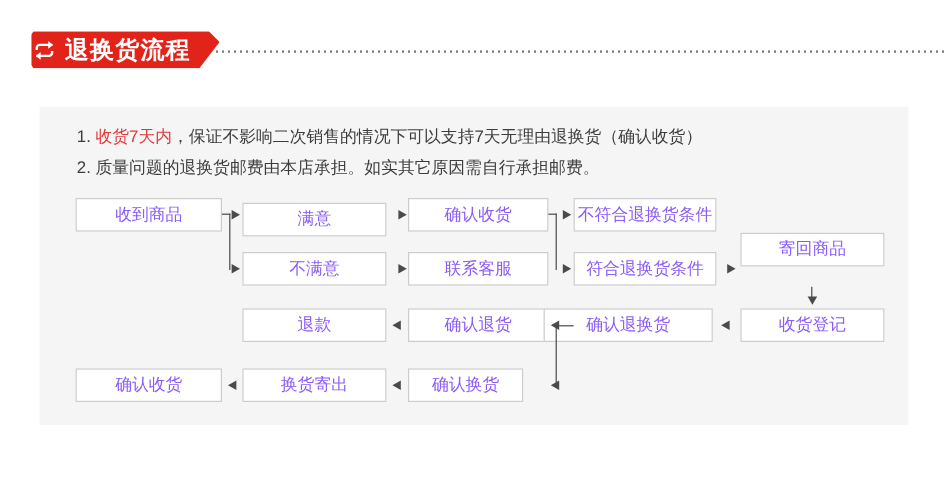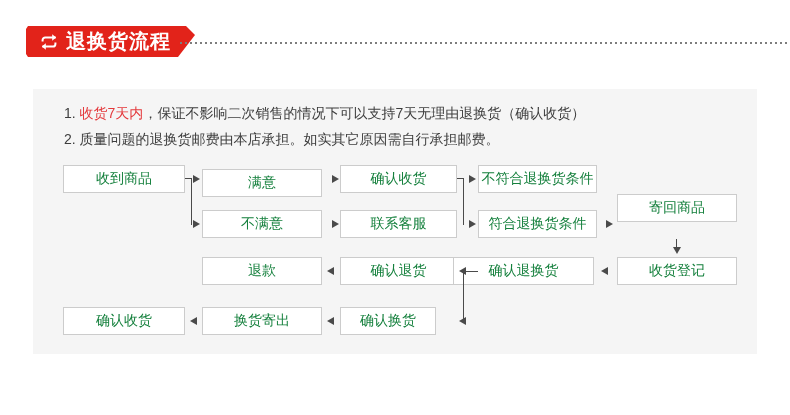--- a/index.html
+++ b/index.html
@@ -1,37 +1,37 @@
 <!DOCTYPE html>
 <html><head>
 <meta charset="utf-8">
 <style>
   html,body{margin:0;padding:0;background:#ffffff;}
   #page{position:relative;width:790px;height:415px;background:#ffffff;overflow:hidden;
         font-family:"Liberation Sans","DejaVu Sans",sans-serif;}
 
   
   .badge{position:absolute;left:26px;top:26px;height:31px;background:#e2231a;color:#fff;
-         display:flex;align-items:center;padding:0 24px 0 13px;font-size:20px;font-weight:bold;
+         display:flex;align-items:center;padding:0 24px 0 1px;font-size:20px;font-weight:bold;
          letter-spacing:1px;
          clip-path:polygon(2px 0,calc(100% - 9px) 0,100% 9px,calc(100% - 17px) 100%,2px 100%,0 calc(100% - 3px),0 3px);}
   .badge svg{margin-right:7px;display:block;}
   .dotted{position:absolute;left:180px;right:2px;top:42px;height:2px;
           background-image:repeating-linear-gradient(to right,#7d7d7d 0 2px,transparent 2px 5px);}
 
   
   .panel{position:absolute;left:33px;top:89px;width:724px;height:265px;background:#f5f5f5;}
 
   
   .notes{position:absolute;left:31px;top:11px;font-size:14px;line-height:26px;color:#3d3d3d;}
   .notes .hl{color:#e4393c;}
 
   
   .fbox{position:absolute;height:28px;background:#ffffff;border:1px solid #cccccc;box-sizing:border-box;
-        display:flex;align-items:center;justify-content:center;font-size:14px;color:#15803d;
+        display:flex;align-items:center;justify-content:center;font-size:14px;color:#8b5cf6;
         white-space:nowrap;}
 
   
   .hline,.vline{position:absolute;background:#4a4a4a;}
   .hline{height:1px;}
   .vline{width:1px;}
   .arr-r{position:absolute;width:0;height:0;border-top:4px solid transparent;
          border-bottom:4px solid transparent;border-left:7px solid #4a4a4a;}
   .arr-l{position:absolute;width:0;height:0;border-top:4px solid transparent;
          border-bottom:4px solid transparent;border-right:7px solid #4a4a4a;}

